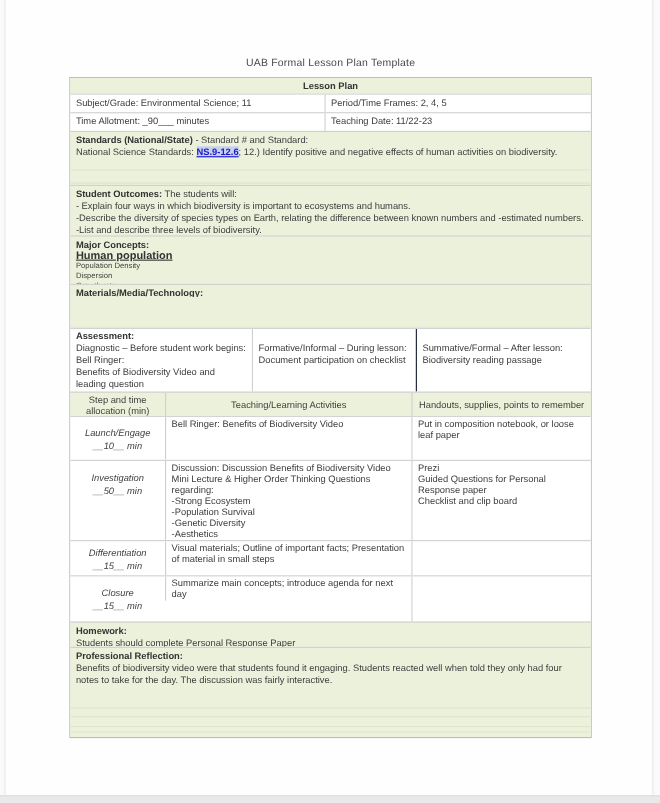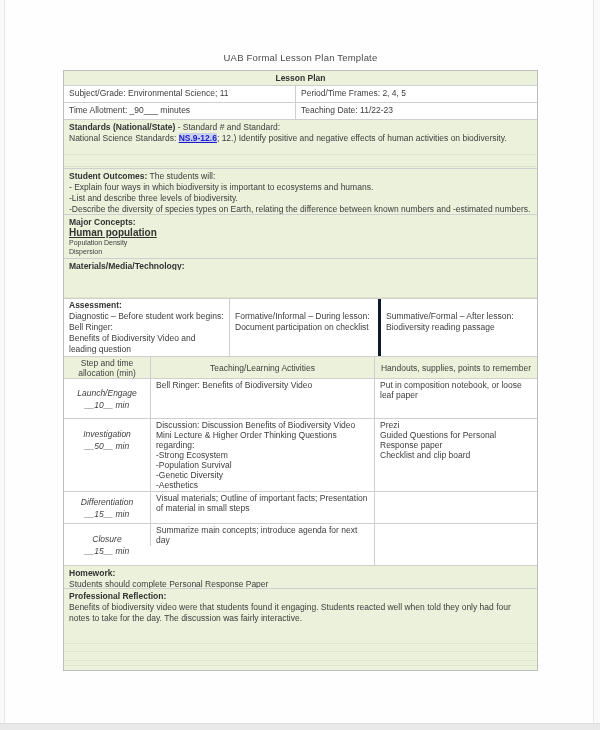--- a/index.html
+++ b/index.html
@@ -30,21 +30,21 @@
   .r11{height:40px;}
   .r12{height:73px;}
   .r13{height:32px;}
   .r14{height:42px;}
   .r15{height:23px;flex-direction:column;}
   .r16{height:82px;flex-direction:column;}
   .c2a{width:231px;}
   .c2b{flex:1;border-left:1px solid #cfcfcf;}
   .as1{width:165px;line-height:11px;padding:1px 5px;}
   .as2{width:149px;border-left:1px solid #cfcfcf;line-height:11px;padding:1px 5px;}
-  .as3{flex:1;border-left:3px solid #0f172a;line-height:11px;padding:1px 5px;}
+  .as3{flex:1;border-left:1px solid #0f172a;line-height:11px;padding:1px 5px;}
   .p1{width:86px;}
   .p2{width:224px;border-left:1px solid #cfcfcf;}
   .p3{flex:1;border-left:1px solid #cfcfcf;}
   .proc-head .cell{display:flex;flex-direction:column;justify-content:center;text-align:center;padding:1px 3px;line-height:10px;color:#3f3f3f;}
   .proc-row .cell{padding:1px 5px;line-height:10px;}
   .step-cell{display:flex;flex-direction:column;justify-content:center;align-items:center;
              font-style:italic;text-align:center;line-height:12px !important;color:#3f3f3f;}
   .step-cell.top{justify-content:flex-start;padding-top:9px;}
   .std-text{height:34px;padding:2px 5px;box-sizing:border-box;overflow:hidden;}
   .faint{box-sizing:border-box;border-top:1px solid #dfe5ca;}
@@ -93,22 +93,22 @@
         <div class="faint f12"></div>
         <div class="faint fgrow"></div>
       </div>
 
       <div class="row r5 green">
         <div class="cell" style="width:100%;">
           <div>
             <span class="b">Student Outcomes:</span><span> The students will:</span>
           </div>
           <div class="outcome-line">- Explain four ways in which biodiversity is important to ecosystems and humans.</div>
+          <div class="outcome-line">-Describe the diversity of species types on Earth, relating the difference between known numbers and -estimated numbers.</div>
           <div class="outcome-line">-List and describe three levels of biodiversity.</div>
-          <div class="outcome-line">-Describe the diversity of species types on Earth, relating the difference between known numbers and -estimated numbers.</div>
         </div>
       </div>
 
       <div class="row r6 green">
         <div class="cell" style="width:100%;">
           <div class="b">Major Concepts:</div>
           <div class="primary-concept">Human population</div>
           <div class="small">Population Density</div>
           <div class="small">Dispersion</div>
           <div class="small">Growth rate</div>

